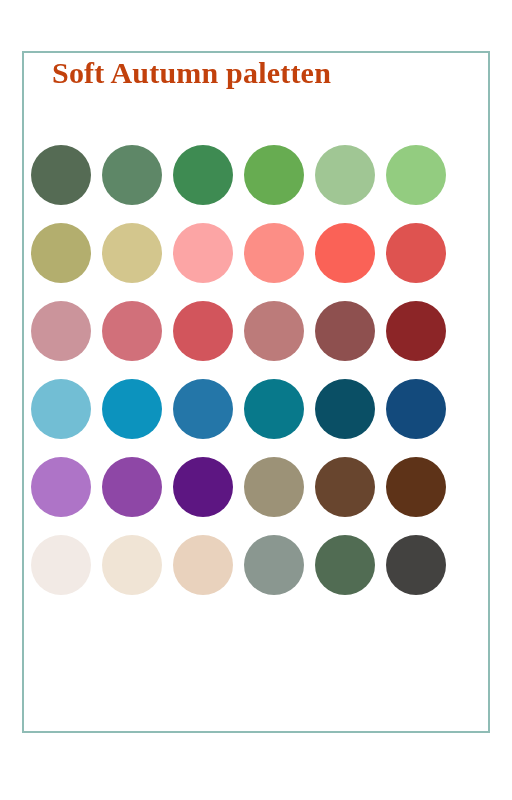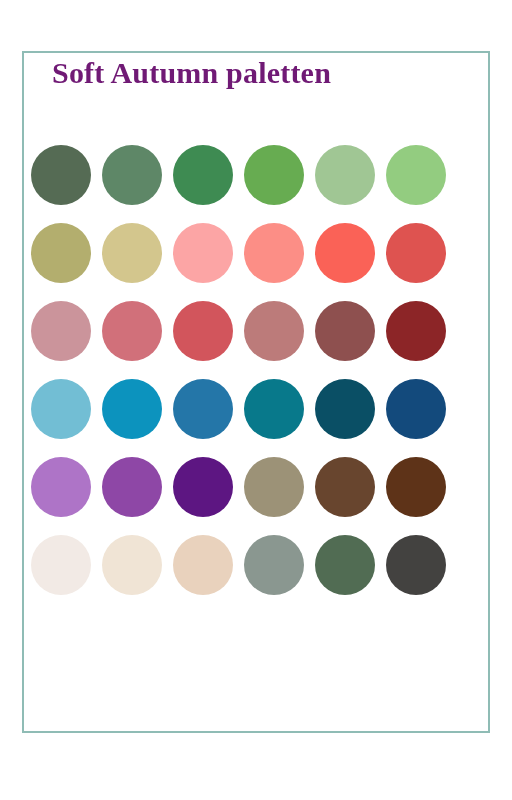--- a/index.html
+++ b/index.html
@@ -65,21 +65,21 @@
     flex: 0 0 auto;
   }
 </style>
 </head>
 <body>
 
 <div id="palette-page" style="background: rgb(255, 255, 255);">
 
   <div id="palette-card" style="border-color: rgb(143, 188, 181);"></div>
 
-  <div id="palette-title" style="color: #701a75;">Soft Autumn paletten</div>
+  <div id="palette-title" style="color: #c2410c;">Soft Autumn paletten</div>
 
   <div id="swatch-grid">
       <div class="swatch-row">
         <div class="swatch" title="#556B54" style="background: rgb(85, 107, 84);"></div>
         <div class="swatch" title="#5E8767" style="background: rgb(94, 135, 103);"></div>
         <div class="swatch" title="#3E8B52" style="background: rgb(62, 139, 82);"></div>
         <div class="swatch" title="#67AC51" style="background: rgb(103, 172, 81);"></div>
         <div class="swatch" title="#A0C694" style="background: rgb(160, 198, 148);"></div>
         <div class="swatch" title="#93CC80" style="background: rgb(147, 204, 128);"></div>
       </div>

